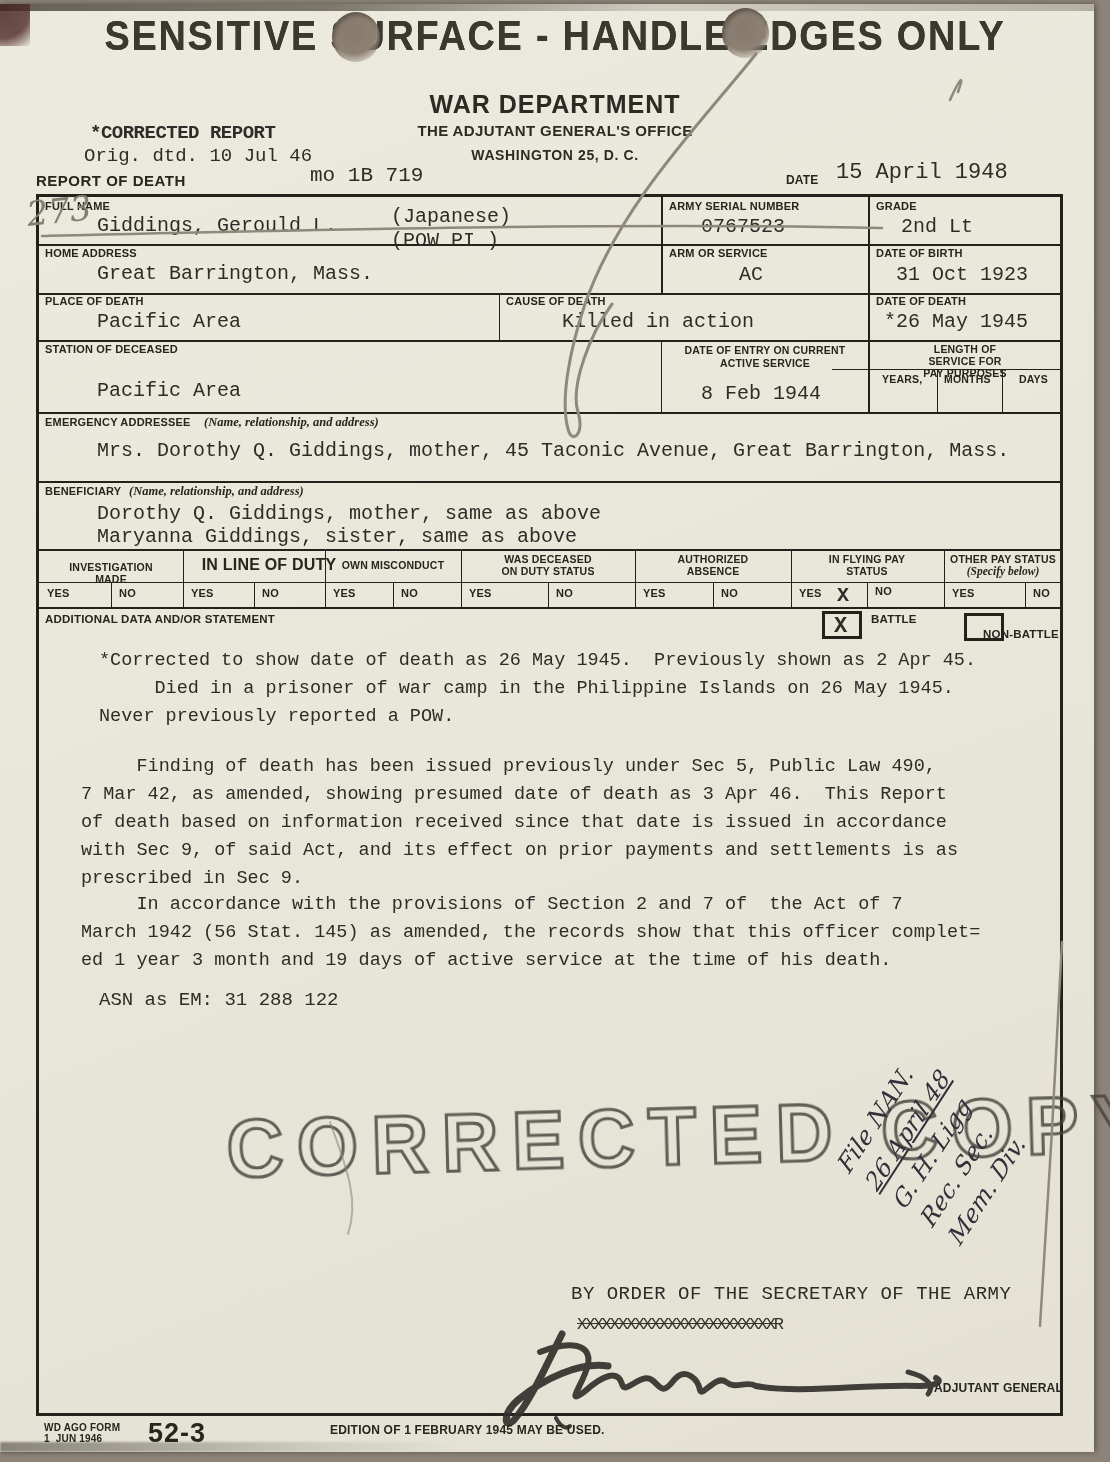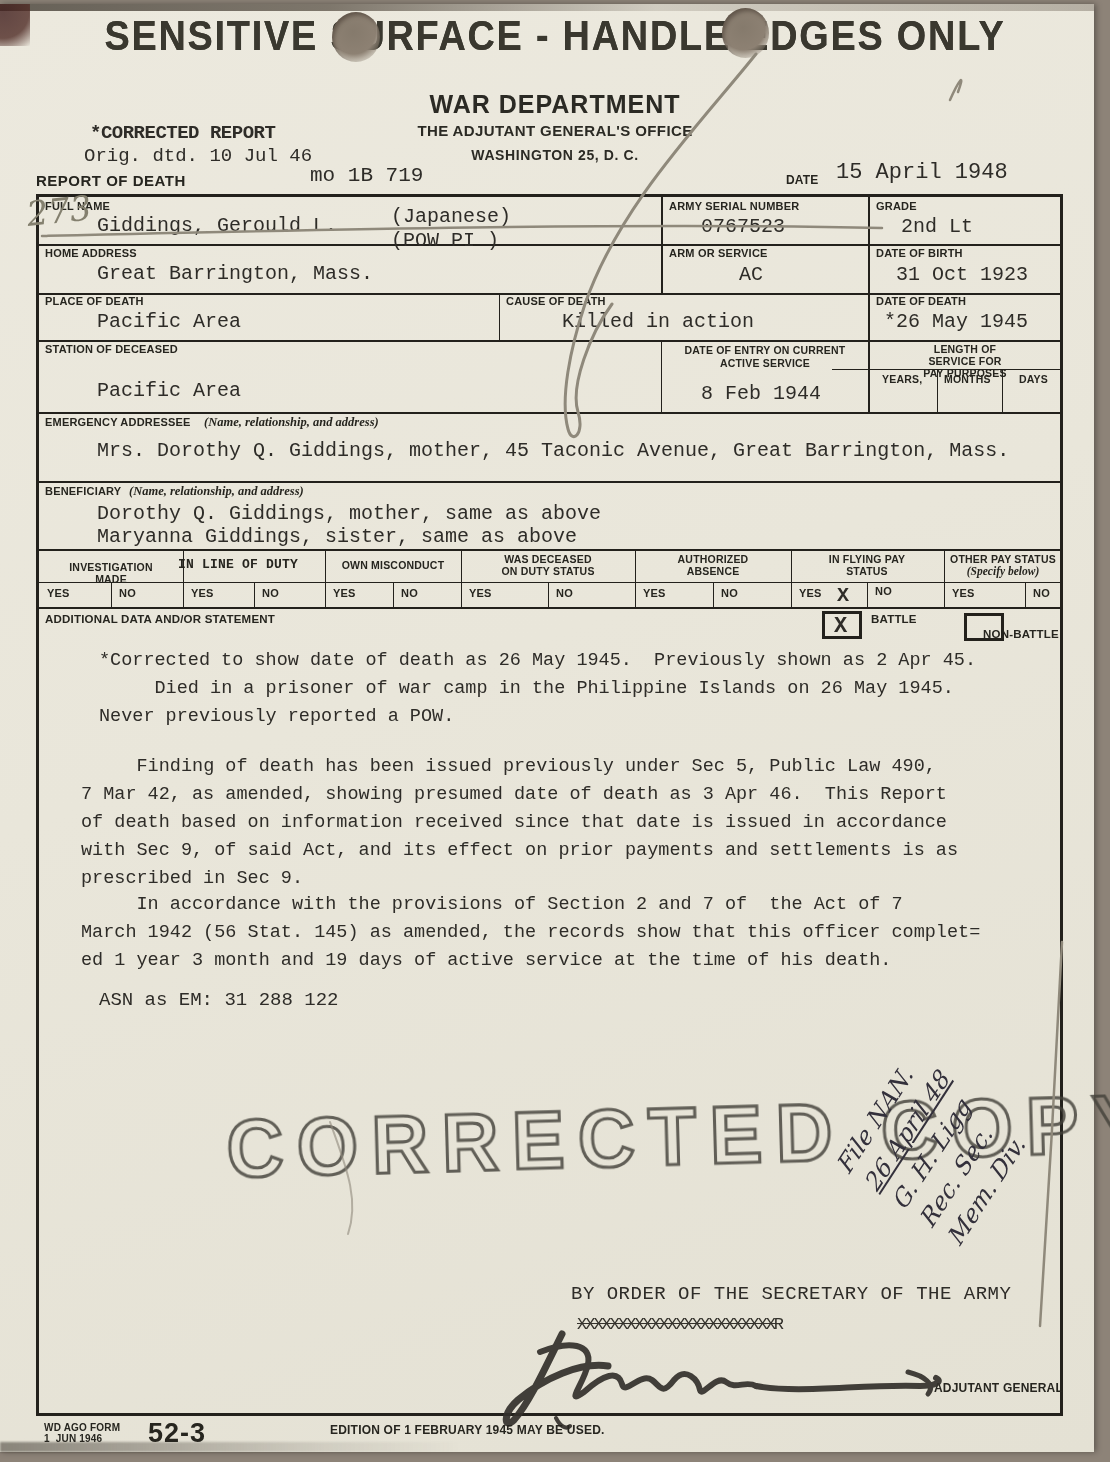--- a/index.html
+++ b/index.html
@@ -124,21 +124,21 @@
     <div class="abs mono val" style="left:58px;top:242px;">Mrs. Dorothy Q. Giddings, mother, 45 Taconic Avenue, Great Barrington, Mass.</div>
 
     <div class="abs lbl" style="left:6px;top:288px;">BENEFICIARY</div>
     <div class="abs note" style="left:90px;top:287px;">(Name, relationship, and address)</div>
     <div class="abs mono val" style="left:58px;top:305px;">Dorothy Q. Giddings, mother, same as above</div>
     <div class="abs mono val" style="left:58px;top:328px;">Maryanna Giddings, sister, same as above</div>
 
     <div class="abs prewrap lbl" style="left:72px;top:364px;transform:translateX(-50%);text-align:center;font-size:10.5px;line-height:12px;">INVESTIGATION
 MADE</div>
     <div class="cell" style="left:144px;top:352px;width:0;height:58px;border-left-width:1.5px;"></div>
-    <div class="abs prewrap lbl" style="left:199px;top:362px;transform:translateX(-50%);text-align:center;font-size:13px;line-height:12px;font-family:Liberation Mono, monospace;">IN LINE OF DUTY</div>
+    <div class="abs prewrap lbl" style="left:230px;top:362px;transform:translateX(-50%);text-align:center;font-size:16px;line-height:12px;">IN LINE OF DUTY</div>
     <div class="cell" style="left:286px;top:352px;width:0;height:58px;border-left-width:1.5px;"></div>
     <div class="abs prewrap lbl" style="left:354px;top:362px;transform:translateX(-50%);text-align:center;font-size:10.5px;line-height:12px;">OWN MISCONDUCT</div>
     <div class="cell" style="left:422px;top:352px;width:0;height:58px;border-left-width:1.5px;"></div>
     <div class="abs prewrap lbl" style="left:509px;top:356px;transform:translateX(-50%);text-align:center;font-size:10.5px;line-height:12px;">WAS DECEASED
 ON DUTY STATUS</div>
     <div class="cell" style="left:596px;top:352px;width:0;height:58px;border-left-width:1.5px;"></div>
     <div class="abs prewrap lbl" style="left:674px;top:356px;transform:translateX(-50%);text-align:center;font-size:10.5px;line-height:12px;">AUTHORIZED
 ABSENCE</div>
     <div class="cell" style="left:752px;top:352px;width:0;height:58px;border-left-width:1.5px;"></div>
     <div class="abs prewrap lbl" style="left:828px;top:356px;transform:translateX(-50%);text-align:center;font-size:10.5px;line-height:12px;">IN FLYING PAY

